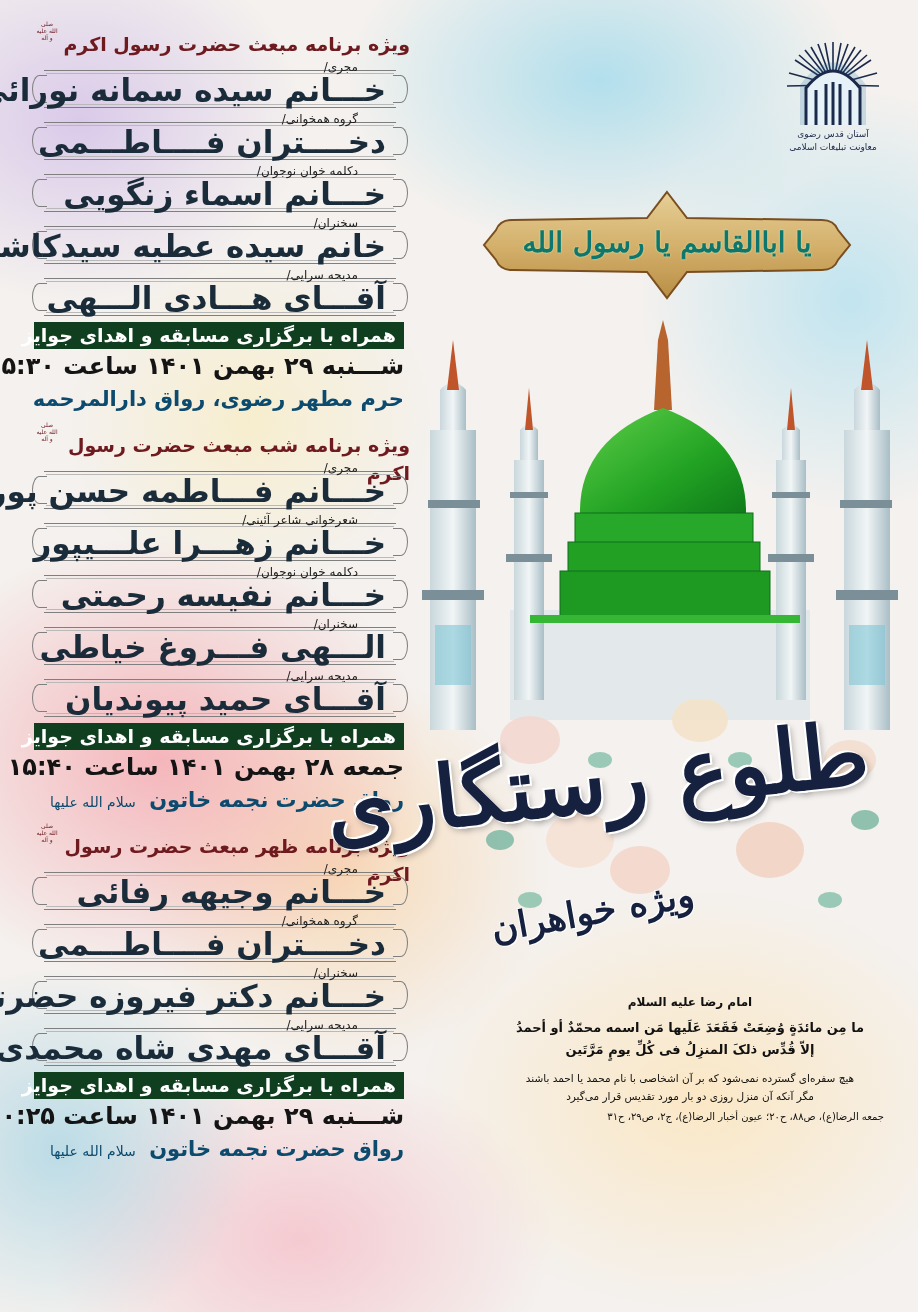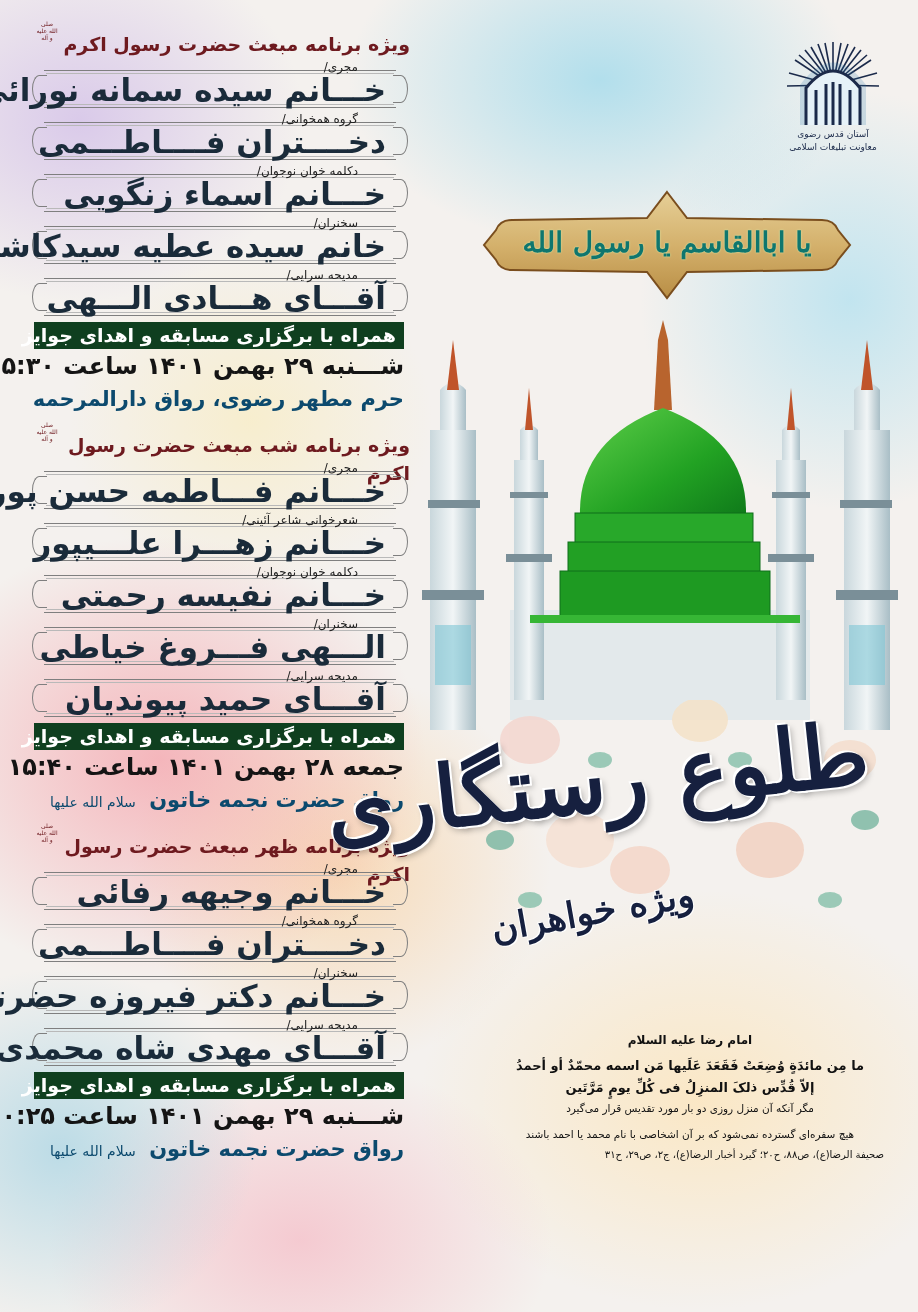--- a/index.html
+++ b/index.html
@@ -135,21 +135,21 @@
     direction: rtl; font-family: "DejaVu Serif", serif; font-weight: bold;
     font-size: 36px; color: #16203f;
     text-shadow: 1px 1px 0 #fff, -1px -1px 0 #fff;
     transform: rotate(-10deg);
     white-space: nowrap;
   }
   .hadith {
     position: absolute; left: 470px; top: 995px; width: 440px;
     direction: rtl; text-align: center; color: #111;
   }
-  .hadith .h-src { font-size: 12px; font-weight: bold; margin-bottom: 8px; margin-top: 38px; }
+  .hadith .h-src { font-size: 12px; font-weight: bold; margin-bottom: 8px; }
   .hadith .h-ar { font-size: 13px; font-weight: bold; line-height: 22px; }
   .hadith .h-fa { font-size: 10.5px; line-height: 18px; margin-top: 8px; }
   .hadith .h-ref { font-size: 10px; margin-top: 6px; text-align: right; padding-right: 26px; }
 </style>
 </head>
 <body>
 
 <div class="left">
 
   <div class="section">
@@ -416,16 +416,16 @@
     </g>
   </svg>
   <div class="title-main">طلوع رستگاری</div>
   <div class="title-sub">ویژه خواهران</div>
 </div>
 
 <div class="hadith">
   <div class="h-src">امام رضا علیه السلام</div>
   <div class="h-ar">ما مِن مائدَةٍ وُضِعَتْ فَقَعَدَ عَلَیها مَن اسمه محمّدٌ أو أحمدُ</div>
   <div class="h-ar">إلاّ قُدِّس ذلکَ المنزِلُ فی کُلِّ یومٍ مَرَّتَین</div>
+  <div class="h-fa">هیچ سفره‌ای گسترده نمی‌شود که بر آن اشخاصی با نام محمد یا احمد باشند</div>
   <div class="h-fa" style="margin-top:0">مگر آنکه آن منزل روزی دو بار مورد تقدیس قرار می‌گیرد</div>
-  <div class="h-fa">هیچ سفره‌ای گسترده نمی‌شود که بر آن اشخاصی با نام محمد یا احمد باشند</div>
-  <div class="h-ref">صحیفة الرضا(ع)، ص۸۸، ح۲۰؛ گیرد أخبار الرضا(ع)، ج۲، ص۲۹، ح۳۱</div>
+  <div class="h-ref">جمعه الرضا(ع)، ص۸۸، ح۲۰؛ عیون أخبار الرضا(ع)، ج۲، ص۲۹، ح۳۱</div>
 </div>
 
 </body></html>

